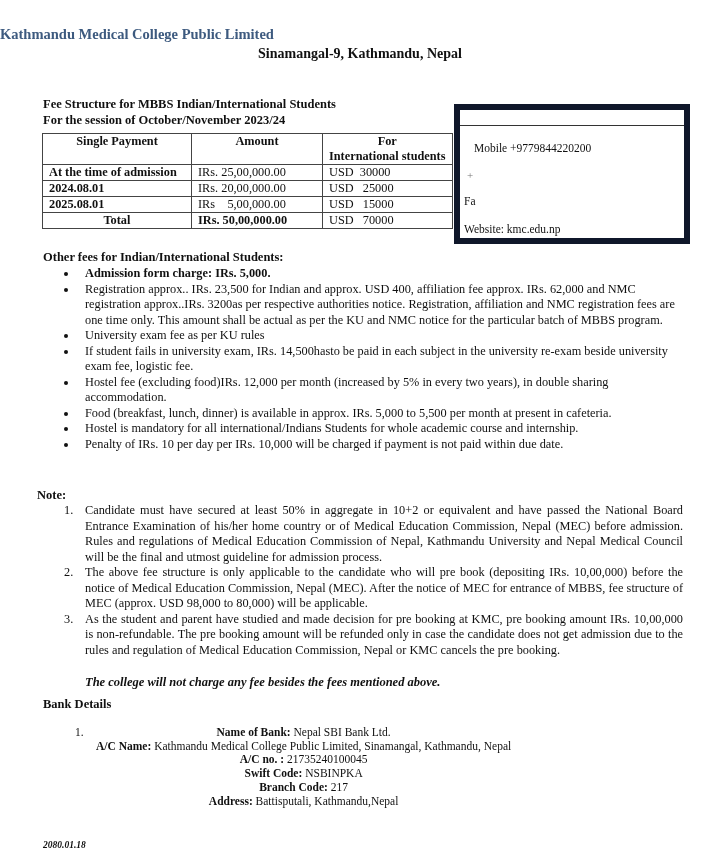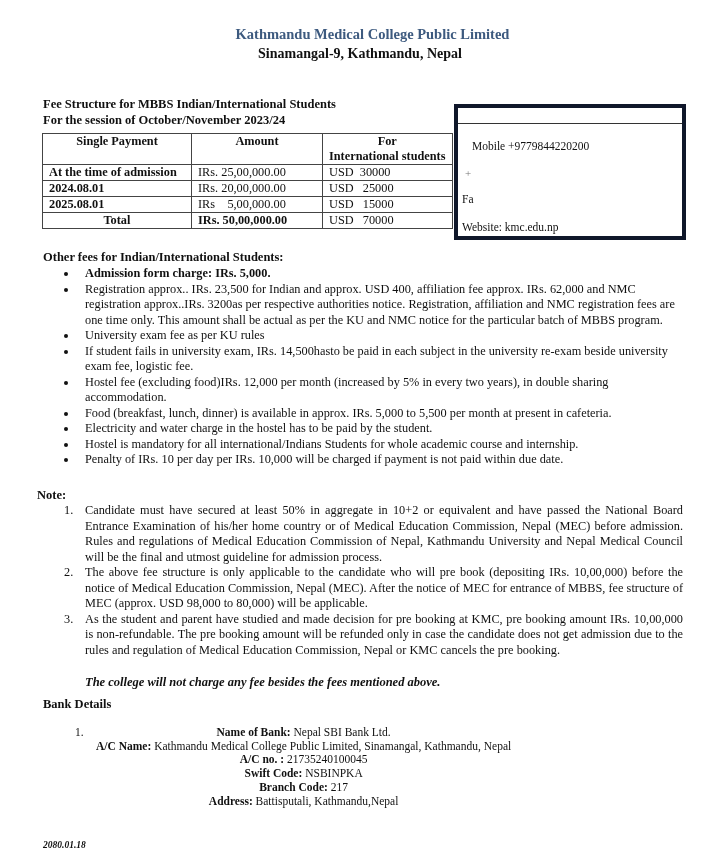--- a/index.html
+++ b/index.html
@@ -3,22 +3,22 @@
   <meta charset="utf-8">
   <style>
     html, body { margin: 0; padding: 0; background: #ffffff; }
     body {
       width: 720px; height: 866px; position: relative; overflow: hidden;
       font-family: "Liberation Serif", "DejaVu Serif", serif;
       color: #111; font-size: 12.3px; line-height: 15.5px;
     }
     .abs { position: absolute; }
     .title {
-      left: 0; width: 673px; top: 27px; text-align: center;
-      font-weight: bold; font-size: 14.5px; color: #3d5a7f; margin-left: 36px;
+      left: 0; width: 673px; top: 27px; 
+      font-weight: bold; font-size: 14.5px; color: #3d5a7f;
     }
     .subtitle {
       left: 0; width: 720px; top: 46px; text-align: center;
       font-weight: bold; font-size: 14px; color: #111;
     }
     .fee-head { left: 43px; top: 96px; font-weight: bold; font-size: 12.5px; line-height: 16px; }
     table.fees {
       position: absolute; left: 42px; top: 133px; border-collapse: collapse;
       font-size: 12.3px; line-height: 15px;
     }
@@ -26,21 +26,21 @@
       border: 1px solid #444; padding: 0 6px; vertical-align: top; white-space: nowrap;
     }
     table.fees th { font-weight: bold; text-align: center; height: 30px; }
     table.fees td.c1 { width: 136px; font-weight: bold; }
     table.fees td.c2 { width: 118px; }
     table.fees td.c3 { width: 111px; }
     table.fees .total { text-align: center; }
     table.fees .bold { font-weight: bold; }
     .contact-box {
       left: 454px; top: 104px; width: 224px; height: 128px;
-      border: 4px solid #0f172a;
+      border: 6px solid #0f172a;
     }
     .contact-box .topline { position: absolute; left: 0; right: 0; top: 15px; border-top: 1px solid #333; }
     .contact-box .mobile { position: absolute; left: 14px; top: 31px; font-size: 11.5px; }
     .contact-box .plus { position: absolute; left: 7px; top: 58px; font-size: 11px; color: #777; }
     .contact-box .fa { position: absolute; left: 4px; top: 84px; font-size: 11.5px; }
     .contact-box .web { position: absolute; left: 4px; top: 112px; font-size: 11.5px; }
     .other-head { left: 43px; top: 250px; font-weight: bold; font-size: 12.5px; }
     ul.bullets {
       position: absolute; left: 43px; top: 266px; width: 640px;
       margin: 0; padding: 0; list-style: none;
@@ -119,21 +119,20 @@
 </div>
 
 <div class="abs other-head">Other fees for Indian/International Students:</div>
 <ul class="bullets">
   <li class="bold"><span class="dot"></span><span>Admission form charge: IRs. 5,000.</span></li>
   <li><span class="dot"></span><span>Registration approx.. IRs. 23,500 for Indian and approx. USD 400, affiliation fee approx. IRs. 62,000 and NMC registration approx..IRs. 3200as per respective authorities notice. Registration, affiliation and NMC registration fees are one time only. This amount shall be actual as per the KU and NMC notice for the particular batch of MBBS program.</span></li>
   <li><span class="dot"></span><span>University exam fee as per KU rules</span></li>
   <li><span class="dot"></span><span>If student fails in university exam, IRs. 14,500hasto be paid in each subject in the university re-exam beside university exam fee, logistic fee.</span></li>
   <li><span class="dot"></span><span>Hostel fee (excluding food)IRs. 12,000 per month (increased by 5% in every two years), in double sharing accommodation.</span></li>
   <li><span class="dot"></span><span>Food (breakfast, lunch, dinner) is available in approx. IRs. 5,000 to 5,500 per month at present in cafeteria.</span></li>
-  <li><span class="dot"></span><span>Electricity and water charge in the hostel has to be paid by the student.</span></li>
   <li><span class="dot"></span><span>Hostel is mandatory for all international/Indians Students for whole academic course and internship.</span></li>
   <li><span class="dot"></span><span>Penalty of IRs. 10 per day per IRs. 10,000 will be charged if payment is not paid within due date.</span></li>
 </ul>
 
 <div class="abs note-head">Note:</div>
 <ol class="notes">
   <li><span class="num">1.</span><span>Candidate must have secured at least 50% in aggregate in 10+2 or equivalent and have passed the National Board Entrance Examination of his/her home country or of Medical Education Commission, Nepal (MEC) before admission. Rules and regulations of Medical Education Commission of Nepal, Kathmandu University and Nepal Medical Council will be the final and utmost guideline for admission process.</span></li>
   <li><span class="num">2.</span><span>The above fee structure is only applicable to the candidate who will pre book (depositing IRs. 10,00,000) before the notice of Medical Education Commission, Nepal (MEC). After the notice of MEC for entrance of MBBS, fee structure of MEC (approx. USD 98,000 to 80,000) will be applicable.</span></li>
   <li><span class="num">3.</span><span>As the student and parent have studied and made decision for pre booking at KMC, pre booking amount IRs. 10,00,000 is non-refundable. The pre booking amount will be refunded only in case the candidate does not get admission due to the rules and regulation of Medical Education Commission, Nepal or KMC cancels the pre booking.</span></li>
 </ol>

